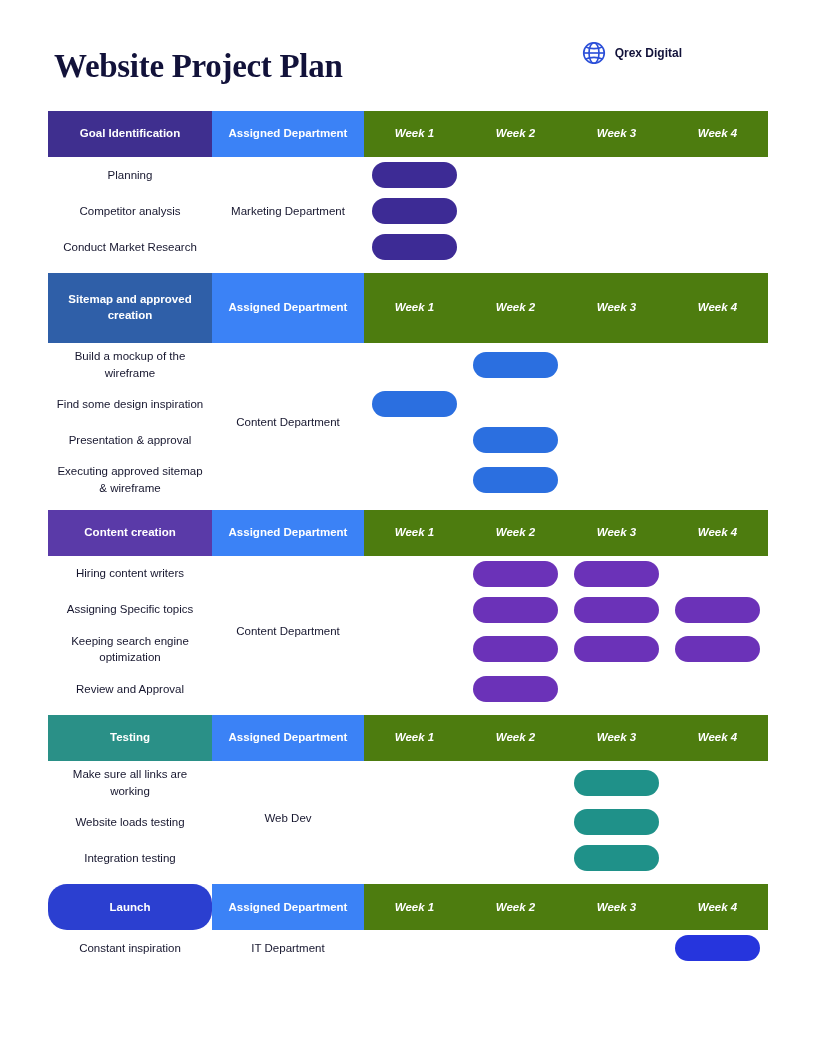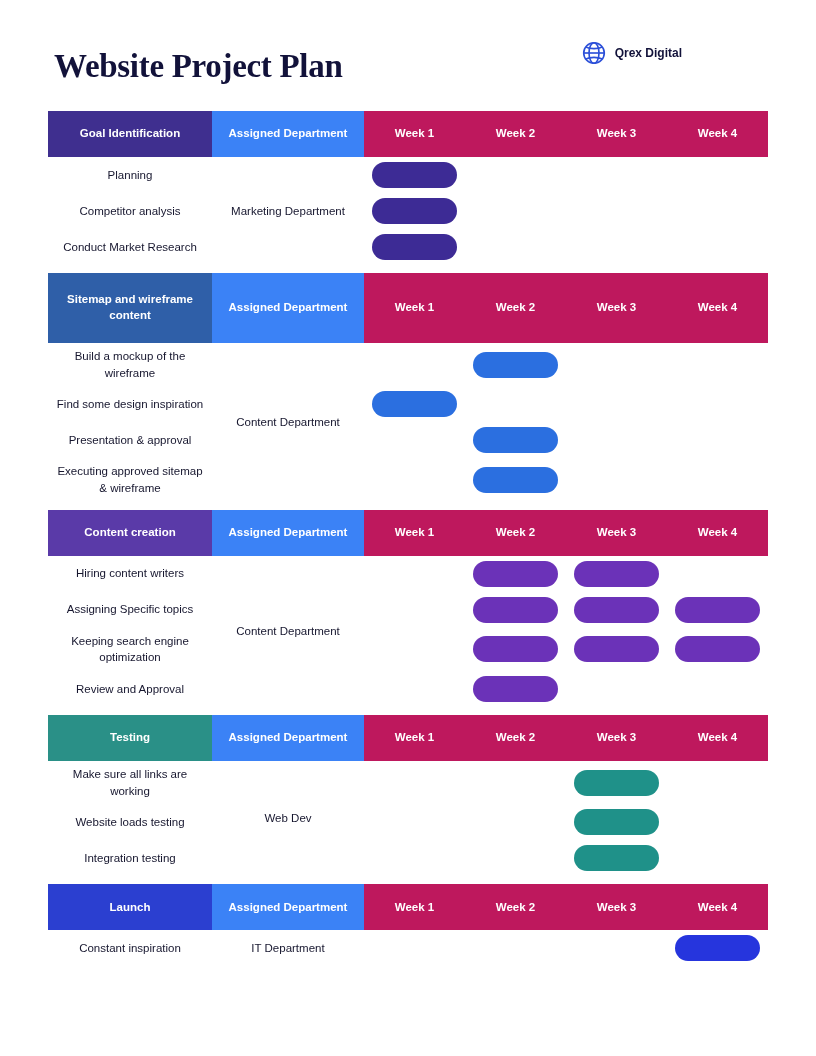--- a/index.html
+++ b/index.html
@@ -70,21 +70,21 @@
     font-size: 11.5px;
     font-weight: bold;
     text-align: center;
     height: 38px;
     vertical-align: middle;
     padding: 4px 6px;
     line-height: 1.35;
   }
   tr.header-row.tall td { height: 62px; }
   td.dept-head { background: #3b82f6; }
-  td.week-head { background: #be185d; }
+  td.week-head { background: #4d7c0f; font-style: italic; }
 
   tr.task-row td {
     font-size: 11.5px;
     text-align: center;
     vertical-align: middle;
     padding: 5px 8px;
     line-height: 1.45;
     color: #16162e;
   }
   td.task-name { padding-left: 6px; padding-right: 6px; }
@@ -162,21 +162,21 @@
             <div class="bar" style="background: rgb(61, 43, 149);"></div>
           </td>
           <td class="bar-cell"></td>
           <td class="bar-cell"></td>
           <td class="bar-cell"></td>
         </tr>
         <tr class="spacer-row">
           <td colspan="6"></td>
         </tr>
         <tr class="header-row tall">
-          <td style="background: rgb(47, 95, 168);">Sitemap and wireframe content</td>
+          <td style="background: rgb(47, 95, 168);">Sitemap and approved creation</td>
           <td class="dept-head">Assigned Department</td>
           <td class="week-head">Week 1</td>
           <td class="week-head">Week 2</td>
           <td class="week-head">Week 3</td>
           <td class="week-head">Week 4</td>
         </tr>
         <tr class="task-row">
           <td class="task-name">Build a mockup of the wireframe</td>
           <td class="dept-cell" rowspan="4">Content Department</td>
           <td class="bar-cell"></td>
@@ -307,21 +307,21 @@
           <td class="bar-cell"></td>
           <td class="bar-cell">
             <div class="bar" style="background: rgb(31, 145, 137);"></div>
           </td>
           <td class="bar-cell"></td>
         </tr>
         <tr class="spacer-row">
           <td colspan="6"></td>
         </tr>
         <tr class="header-row">
-          <td style="background: rgb(43, 63, 208);">Launch</td>
+          <td style="background: rgb(43, 63, 208); border-radius: 19px;">Launch</td>
           <td class="dept-head">Assigned Department</td>
           <td class="week-head">Week 1</td>
           <td class="week-head">Week 2</td>
           <td class="week-head">Week 3</td>
           <td class="week-head">Week 4</td>
         </tr>
         <tr class="task-row">
           <td class="task-name">Constant inspiration</td>
           <td class="dept-cell" rowspan="1">IT Department</td>
           <td class="bar-cell"></td>

